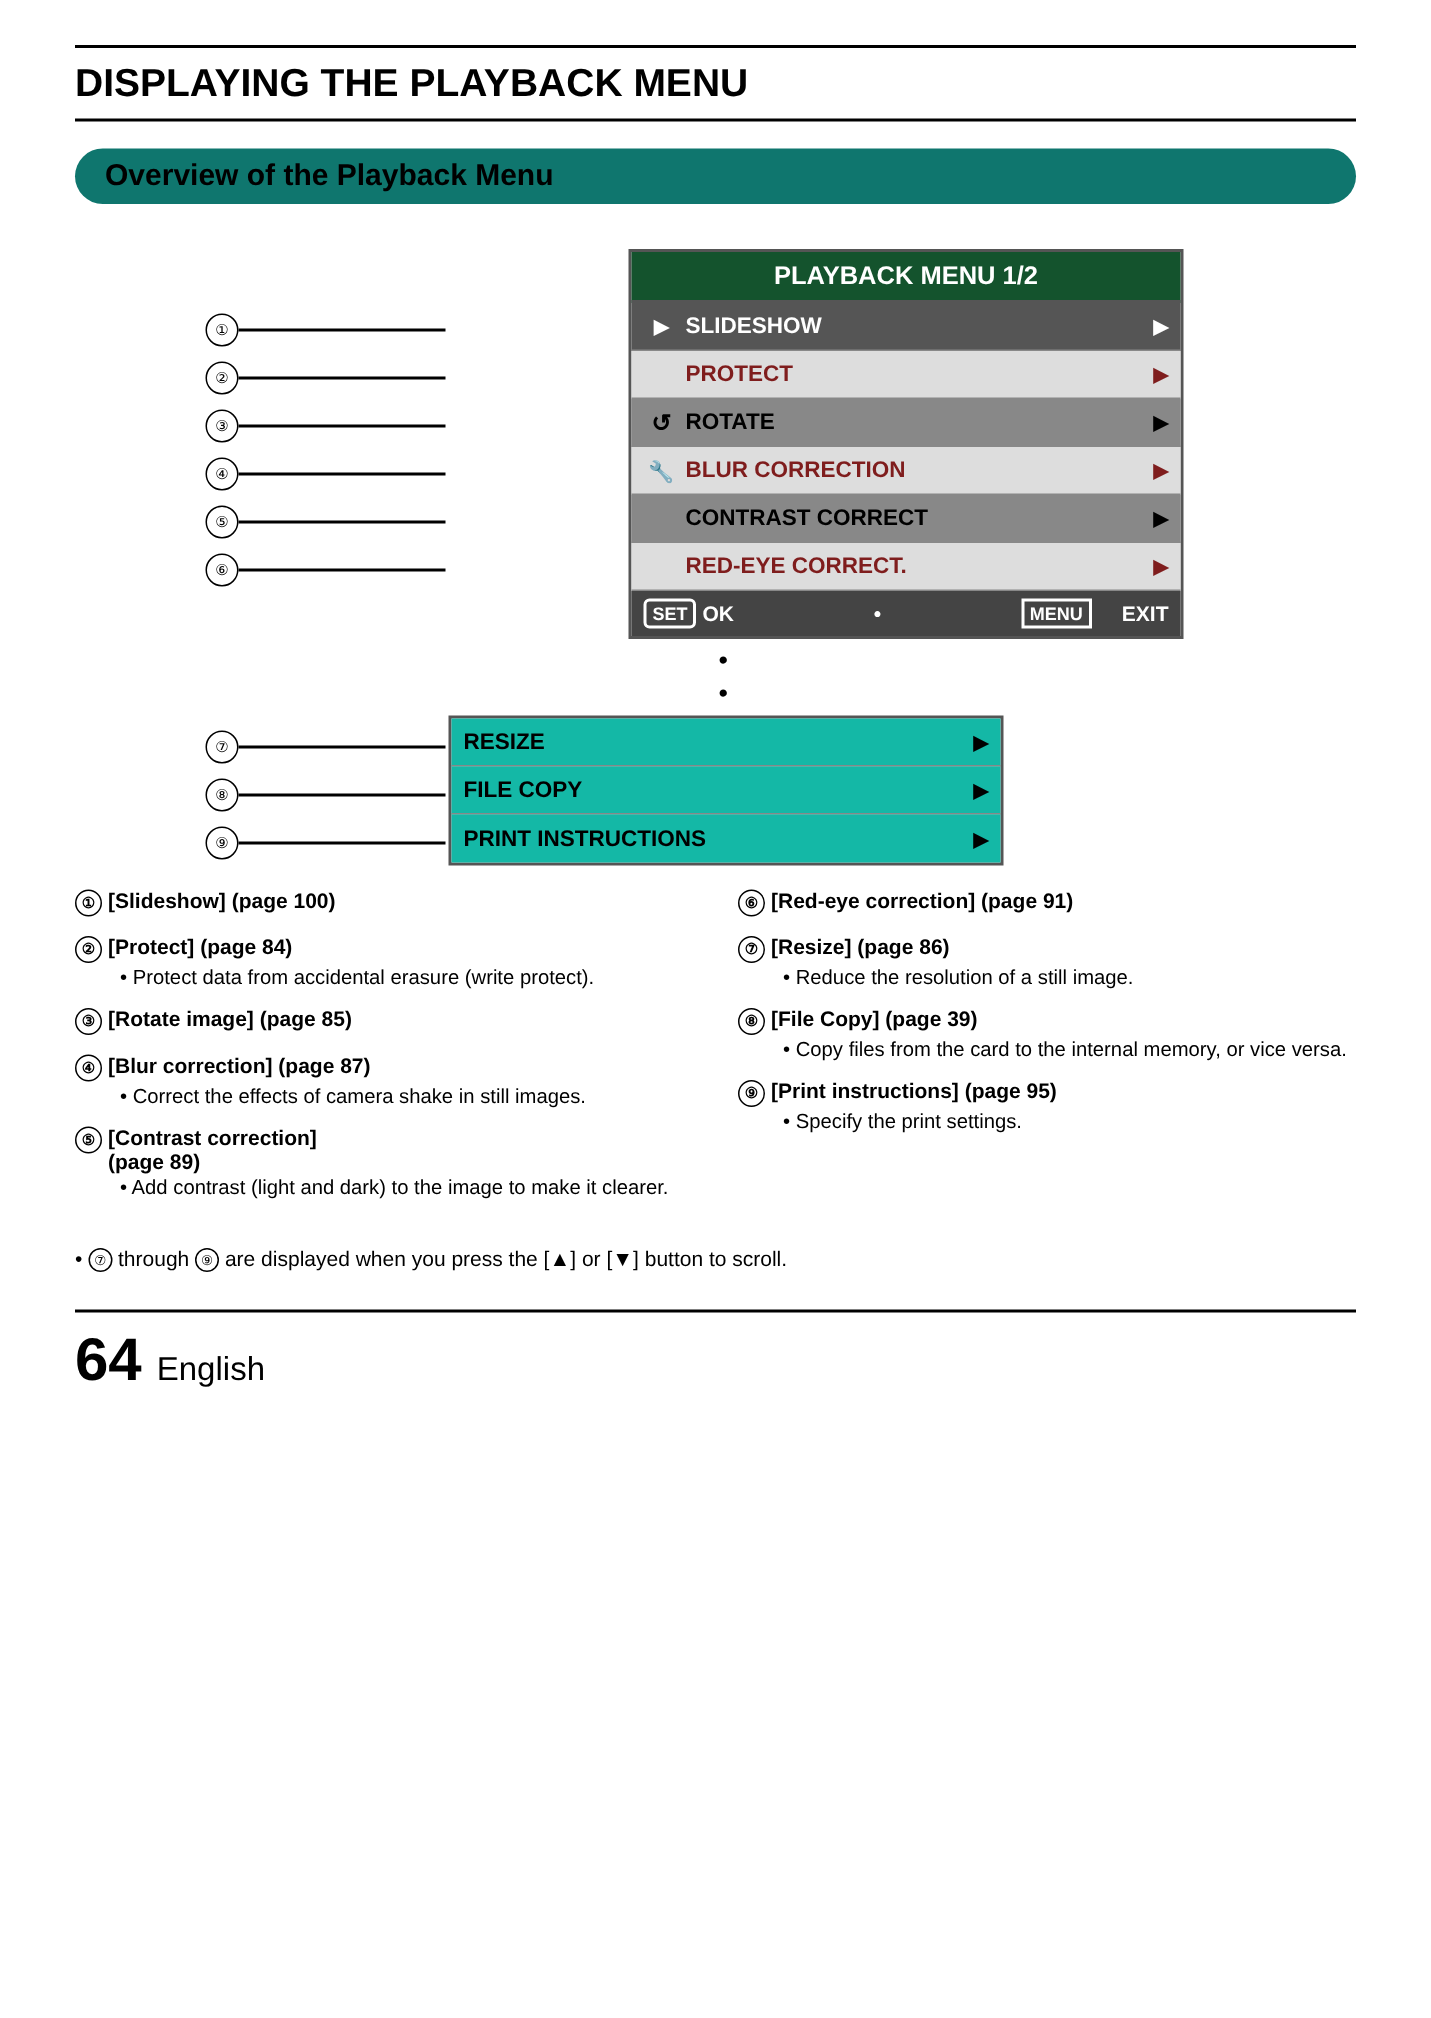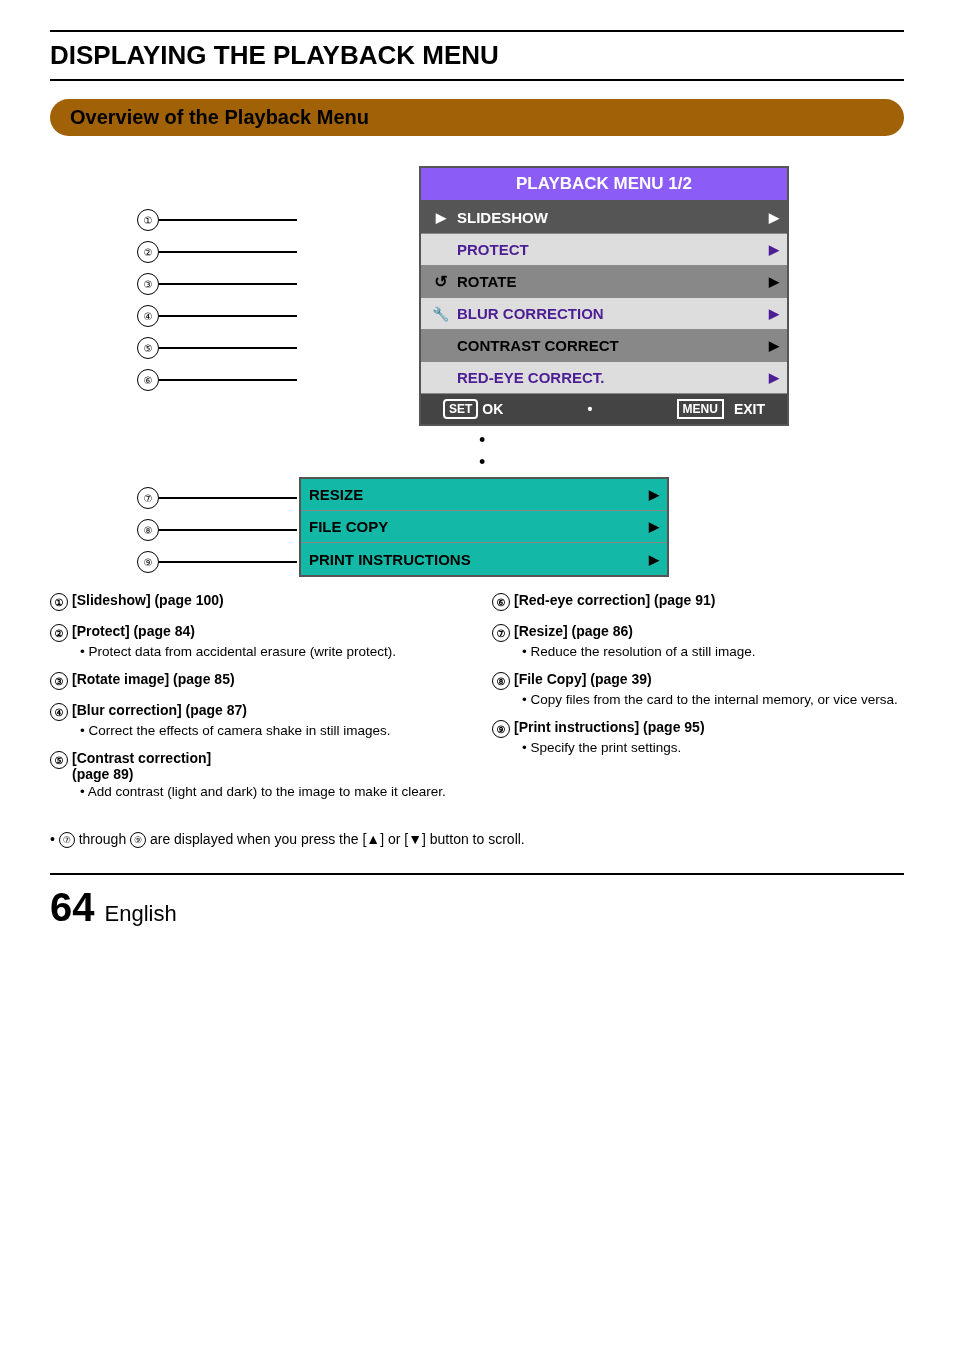--- a/index.html
+++ b/index.html
@@ -15,40 +15,40 @@
     .page-title {
       font-size: 26px;
       font-weight: bold;
       border-top: 2px solid #000;
       border-bottom: 2px solid #000;
       padding: 8px 0;
       margin-bottom: 18px;
     }
 
     .section-header {
-      background: #a16207;
+      background: #0f766e;
       border-radius: 20px;
       font-size: 20px;
       font-weight: bold;
       padding: 7px 20px;
       margin-bottom: 30px;
       display: inline-block;
       width: 100%;
     }
 
     
     .menu-box {
       border: 2px solid #555;
       width: 370px;
       margin-left: 120px;
       background: #fff;
     }
 
     .menu-title-bar {
-      background: #8b5cf6;
+      background: #14532d;
       color: #fff;
       font-weight: bold;
       font-size: 17px;
       text-align: center;
       padding: 6px 0;
       border-bottom: 2px solid #555;
     }
 
     .menu-item {
       display: flex;
@@ -60,21 +60,21 @@
       min-height: 32px;
     }
 
     .menu-item.selected {
       background: #555;
       color: #fff;
     }
 
     .menu-item.light {
       background: #ddd;
-      color: #4c1d95;
+      color: #7f1d1d;
     }
 
     .menu-item.medium {
       background: #888;
       color: #000;
     }
 
     .menu-item .icon-placeholder {
       width: 24px;
       height: 20px;
@@ -88,21 +88,21 @@
     .menu-item .arrow {
       margin-left: auto;
       font-size: 13px;
     }
 
     .menu-footer {
       background: #444;
       color: #fff;
       display: flex;
       align-items: center;
-      padding: 5px 22px;
+      padding: 5px 8px;
       font-size: 14px;
       font-weight: bold;
       justify-content: space-between;
     }
 
     .menu-footer .set-ok {
       display: flex;
       align-items: center;
       gap: 4px;
     }
@@ -326,21 +326,21 @@
           <span>RED-EYE CORRECT.</span>
           <span class="arrow">▶</span>
         </div>
 
         <div class="menu-footer">
           <div class="set-ok">
             <span class="set-badge">SET</span>
             <span>OK</span>
           </div>
           <span>•</span>
-          <div style="display:flex;align-items:center;gap:10px;">
+          <div style="display:flex;align-items:center;gap:20px;">
             <span class="menu-badge">MENU</span>
             <span>EXIT</span>
           </div>
         </div>
       </div>
     </div>
   </div>
 
   <div class="dots-area">•<br>•</div>
 

